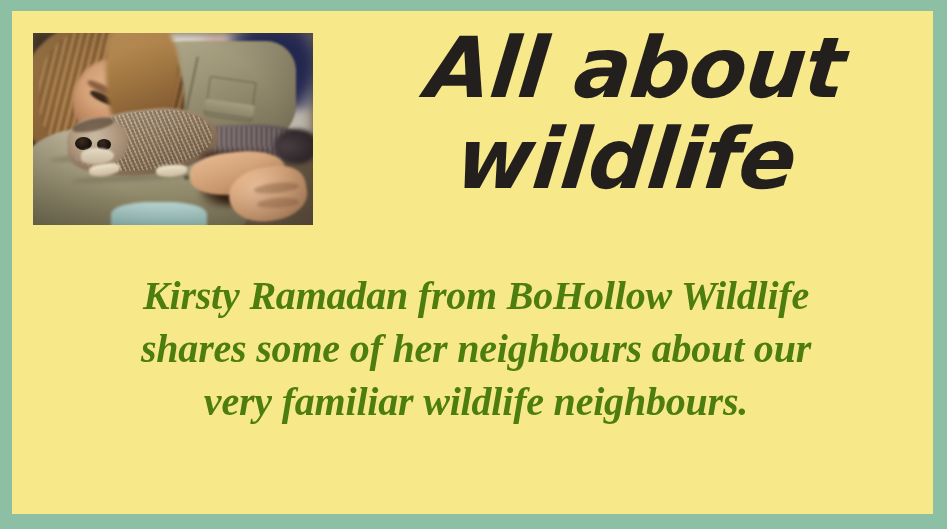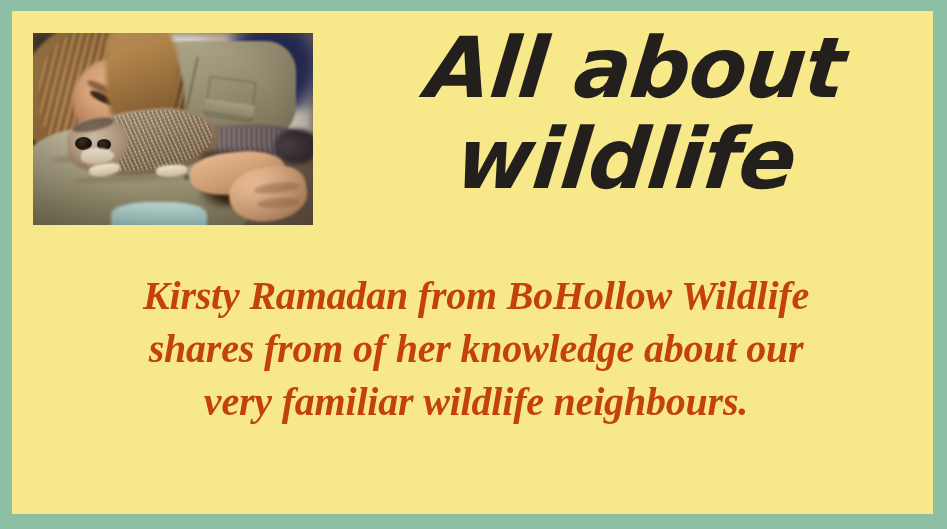--- a/index.html
+++ b/index.html
@@ -340,21 +340,21 @@
   .headline .hl-line { display: block; white-space: nowrap; }
   .headline .hl-line.line2 { margin-top: -4px; }
 
   
   .body-copy {
     position: absolute;
     left: 28px;
     top: 258px;
     width: 872px;
     text-align: center;
-    color: #c2410c;
+    color: #4d7c0f;
     font-family: "Liberation Serif", serif;
     font-weight: 700;
     font-style: italic;
     font-size: 40px;
     line-height: 53px;
     letter-spacing: -0.2px;
   }
   .body-copy .bc-line { display: block; white-space: nowrap; }
 </style>
 </head>
@@ -413,18 +413,18 @@
       <div class="layer photo-vignette"></div>
     </div>
 
     <div class="headline">
       <span class="hl-line line1">All about</span>
       <span class="hl-line line2">wildlife</span>
     </div>
 
     <div class="body-copy">
       <span class="bc-line">Kirsty Ramadan from BoHollow Wildlife</span>
-      <span class="bc-line">shares from of her knowledge about our</span>
+      <span class="bc-line">shares some of her neighbours about our</span>
       <span class="bc-line">very familiar wildlife neighbours.</span>
     </div>
 
   </div>
 </div>
 
 </body></html>

